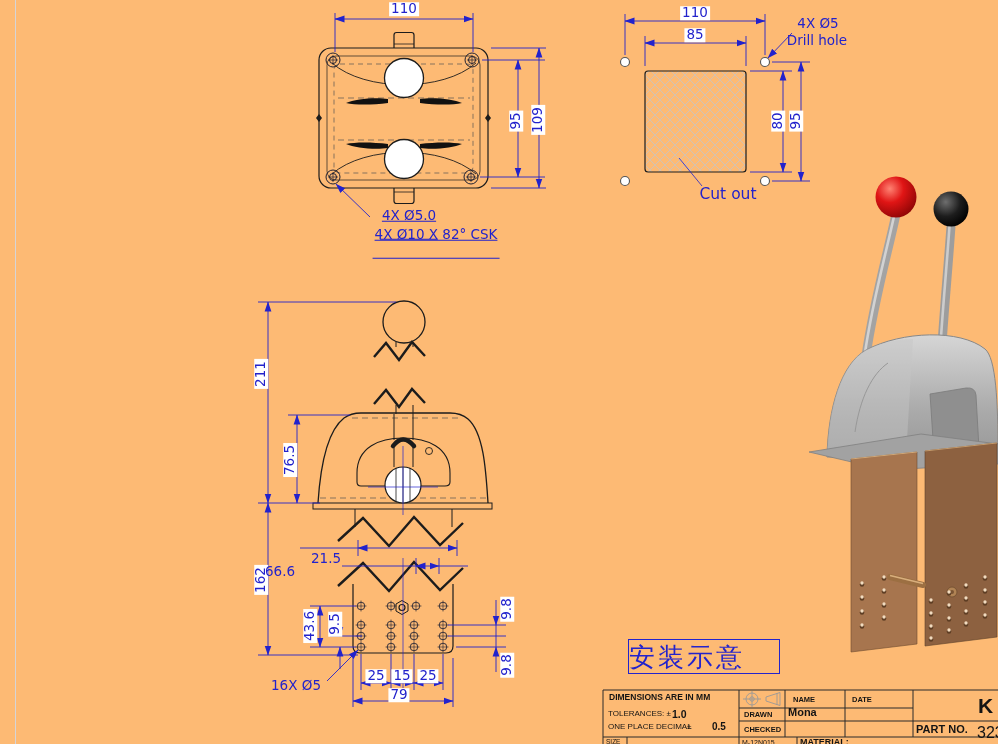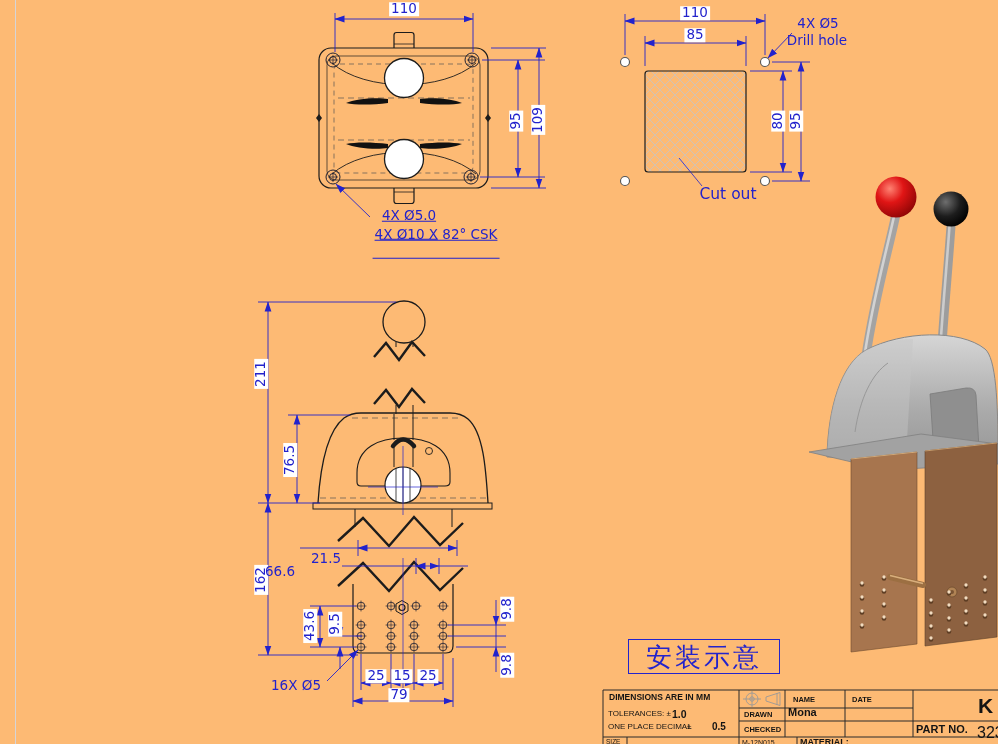--- a/index.html
+++ b/index.html
@@ -11,21 +11,21 @@
   .dl{position:absolute;transform:translate(-50%,-50%);color:#2222cc;
       font:13.5px "DejaVu Sans",sans-serif;line-height:1;white-space:nowrap;
       background:#fff;padding:0 2px;}
   .rot{transform:translate(-50%,-50%) rotate(-90deg);}
   .nb{background:transparent;}
   .ul{border-bottom:1.3px solid #2222cc;padding-bottom:16px;background:transparent;text-decoration:underline;}
   .big{font-size:16.5px;letter-spacing:.5px;background:transparent;}
   .mid{font-size:15.5px;background:transparent;}
   
   .cnbox{position:absolute;left:628px;top:639px;width:150px;height:33px;
-         border:1.6px solid #2323cc;display:flex;align-items:center;justify-content:center;}
+         border:1.6px solid #2323cc;display:flex;align-items:center;}
   .cnbox span{color:#2323cc;font:26px "DejaVu Sans",sans-serif;letter-spacing:3px;line-height:1;}
   
   .tb{position:absolute;color:#141414;font-family:"Liberation Sans",sans-serif;
       line-height:1;white-space:nowrap;}
   .b{font-weight:bold;}
 </style>
 </head>
 <body>
 
 <div class="stage">

